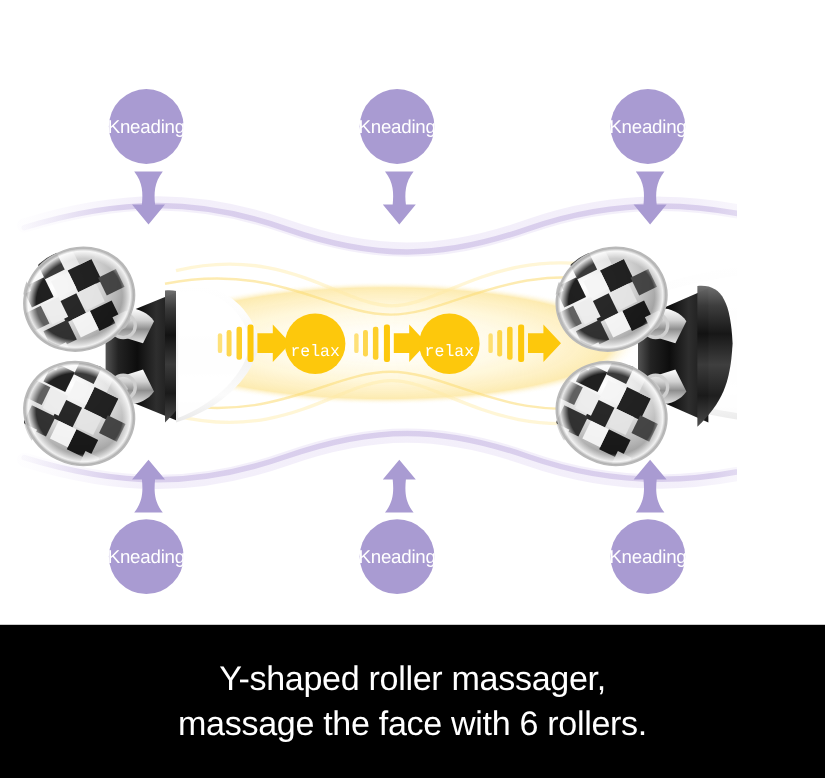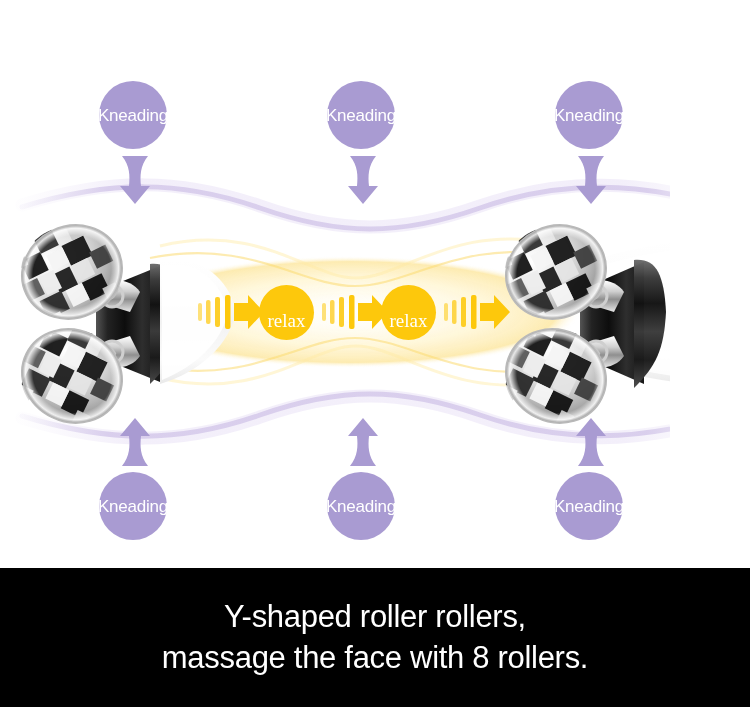--- a/index.html
+++ b/index.html
@@ -69,22 +69,22 @@
     width: 55px;
     height: 55px;
     border-radius: 50%;
     background: #fdc80c;
     display: flex;
     align-items: center;
     justify-content: center;
   }
   .relax-circle .rx-label {
     color: #ffffff;
-    font-size: 19px;
-    font-family: Liberation Serif, serif;
+    font-size: 15px;
+    font-family: Liberation Mono, monospace;
     line-height: 1;
     letter-spacing: 0px;
     margin-top: 16px;
   }
 
   
   #caption-band {
     position: absolute;
     left: 0;
     top: 568px;
@@ -419,17 +419,17 @@
     <div class="relax-circle" style="left:259px; top:285px;">
       <span class="rx-label">relax</span>
     </div>
     <div class="relax-circle" style="left:381px; top:285px;">
       <span class="rx-label">relax</span>
     </div>
 
   </div>
 
   <div id="caption-band">
-    <div class="cap-line">Y-shaped roller rollers,</div>
-    <div class="cap-line">massage the face with 8 rollers.</div>
+    <div class="cap-line">Y-shaped roller massager,</div>
+    <div class="cap-line">massage the face with 6 rollers.</div>
   </div>
 
 </div>
 
 </body></html>

